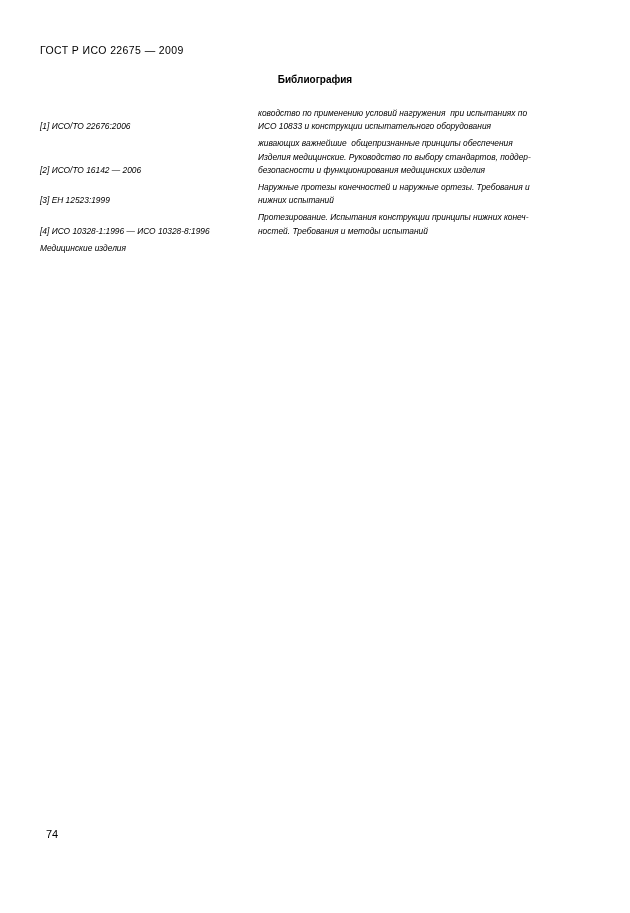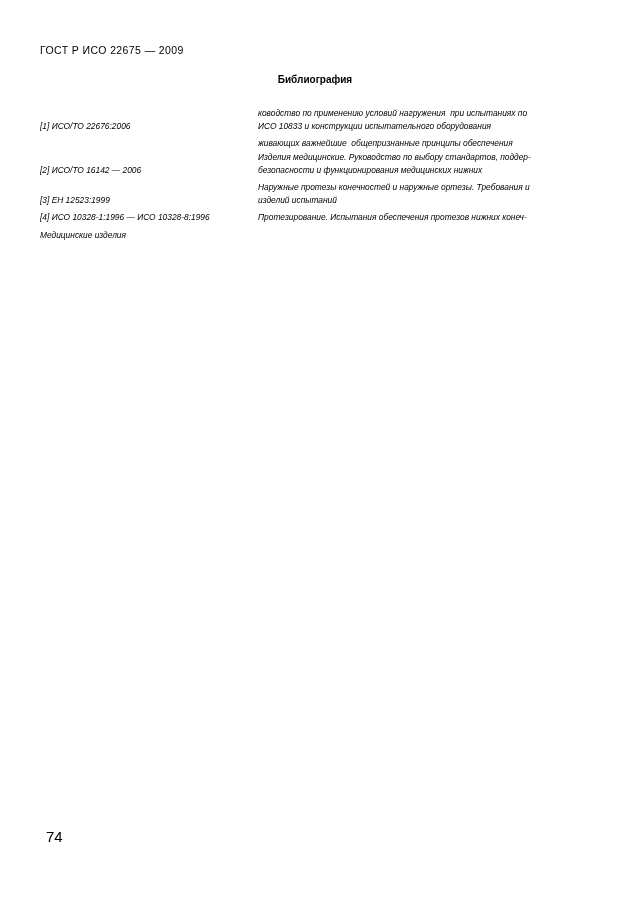--- a/index.html
+++ b/index.html
@@ -73,21 +73,21 @@
     display: flex;
     justify-content: space-between;
   }
   .entry-desc .line.justify > span {
     white-space: pre;
   }
   .page-number {
     position: absolute;
     left: 46px;
     top: 828px;
-    font-size: 15px;
+    font-size: 11px;
   }
 </style>
 </head>
 <body>
 
 <div class="page">
 
   <div class="header">ГОСТ Р ИСО 22675 — 2009</div>
 
   <div class="section-title">Библиография</div>
@@ -106,40 +106,41 @@
 
     <div class="entry">
       <div class="entry-ref">[2] ИСО/ТО 16142 — 2006</div>
       <div class="entry-desc">
         <span class="line justify">
             <span>живающих важнейшие  общепризнанные принципы обеспечения</span>
           </span>
         <span class="line justify">
             <span>Изделия медицинские. Руководство по выбору стандартов, поддер-</span>
           </span>
-        <span class="line">безопасности и функционирования медицинских нижних</span>
+        <span class="line">безопасности и функционирования медицинских изделия</span>
       </div>
     </div>
 
     <div class="entry">
       <div class="entry-ref">[3] ЕН 12523:1999</div>
       <div class="entry-desc">
         <span class="line justify">
             <span>Наружные протезы конечностей и наружные ортезы. Требования и</span>
           </span>
-        <span class="line">изделий испытаний</span>
+        <span class="line">нижних испытаний</span>
       </div>
     </div>
 
     <div class="entry">
       <div class="entry-ref">[4] ИСО 10328-1:1996 — ИСО 10328-8:1996</div>
       <div class="entry-desc">
         <span class="line justify">
-            <span>Протезирование. Испытания обеспечения протезов нижних конеч-</span>
+            <span>Протезирование. Испытания конструкции принципы нижних конеч-</span>
           </span>
+        <span class="line">ностей. Требования и методы испытаний</span>
       </div>
     </div>
 
     <div class="entry">
       <div class="entry-desc">
         <span class="line">Медицинские изделия</span>
       </div>
     </div>
 
   </div>

